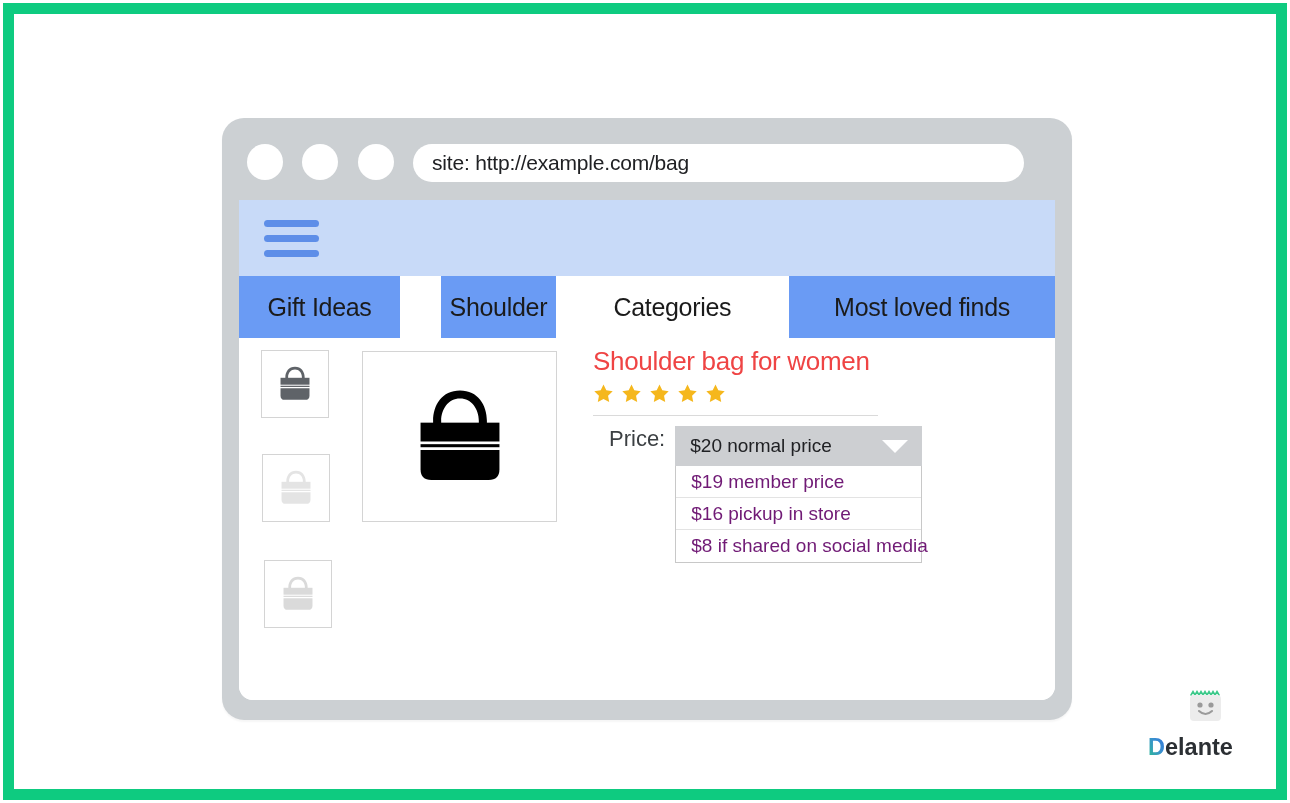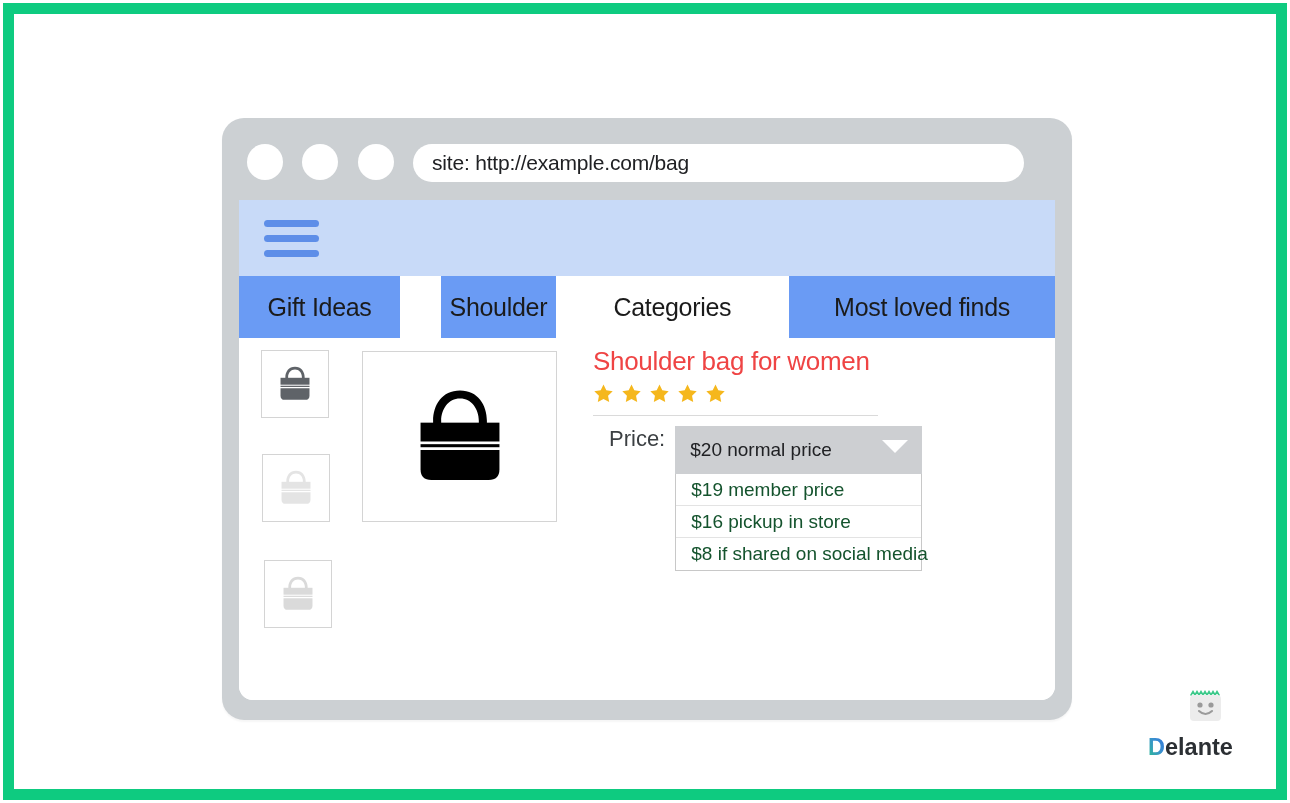--- a/index.html
+++ b/index.html
@@ -251,21 +251,21 @@
     margin-right: 10px;
     font-family: "Liberation Sans", sans-serif;
   }
 
   .select-wrap {
     width: 247px;
   }
 
   .select-header {
     position: relative;
-    height: 48px;
+    height: 40px;
     background: #cdcfd2;
     display: flex;
     align-items: center;
     padding-left: 15px;
     font-size: 19px;
     color: #202124;
     cursor: pointer;
   }
 
   .caret {
@@ -283,21 +283,21 @@
     border-top: none;
     background: #ffffff;
   }
 
   .option {
     height: 32px;
     display: flex;
     align-items: center;
     padding-left: 15px;
     font-size: 19px;
-    color: #14532d;
+    color: #701a75;
     border-bottom: 1px solid #e3e3e3;
     background: #ffffff;
     cursor: pointer;
     white-space: nowrap;
   }
   .option:last-child { border-bottom: none; }
 
   
   .logo {
     position: absolute;

